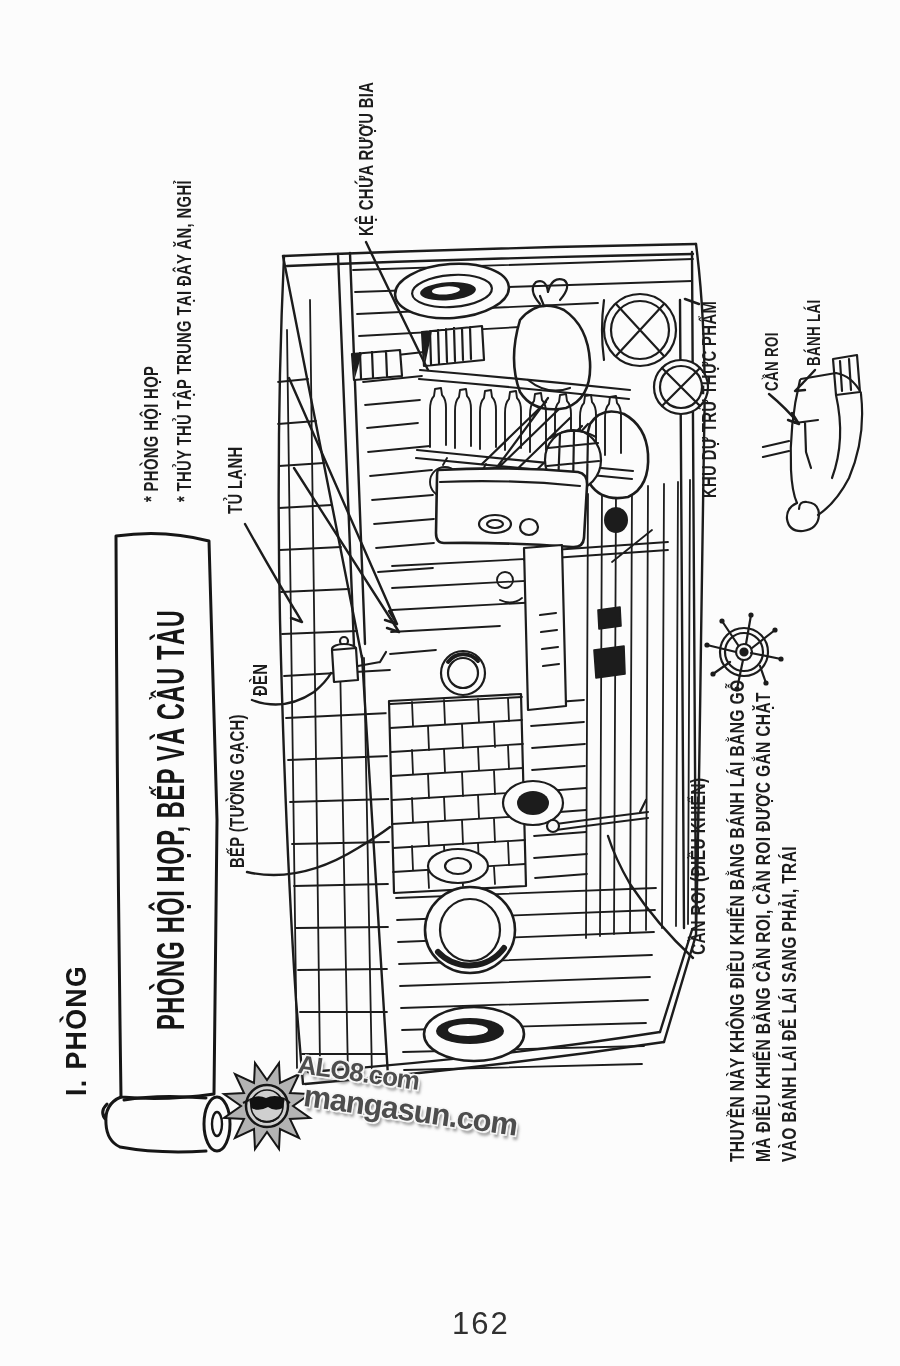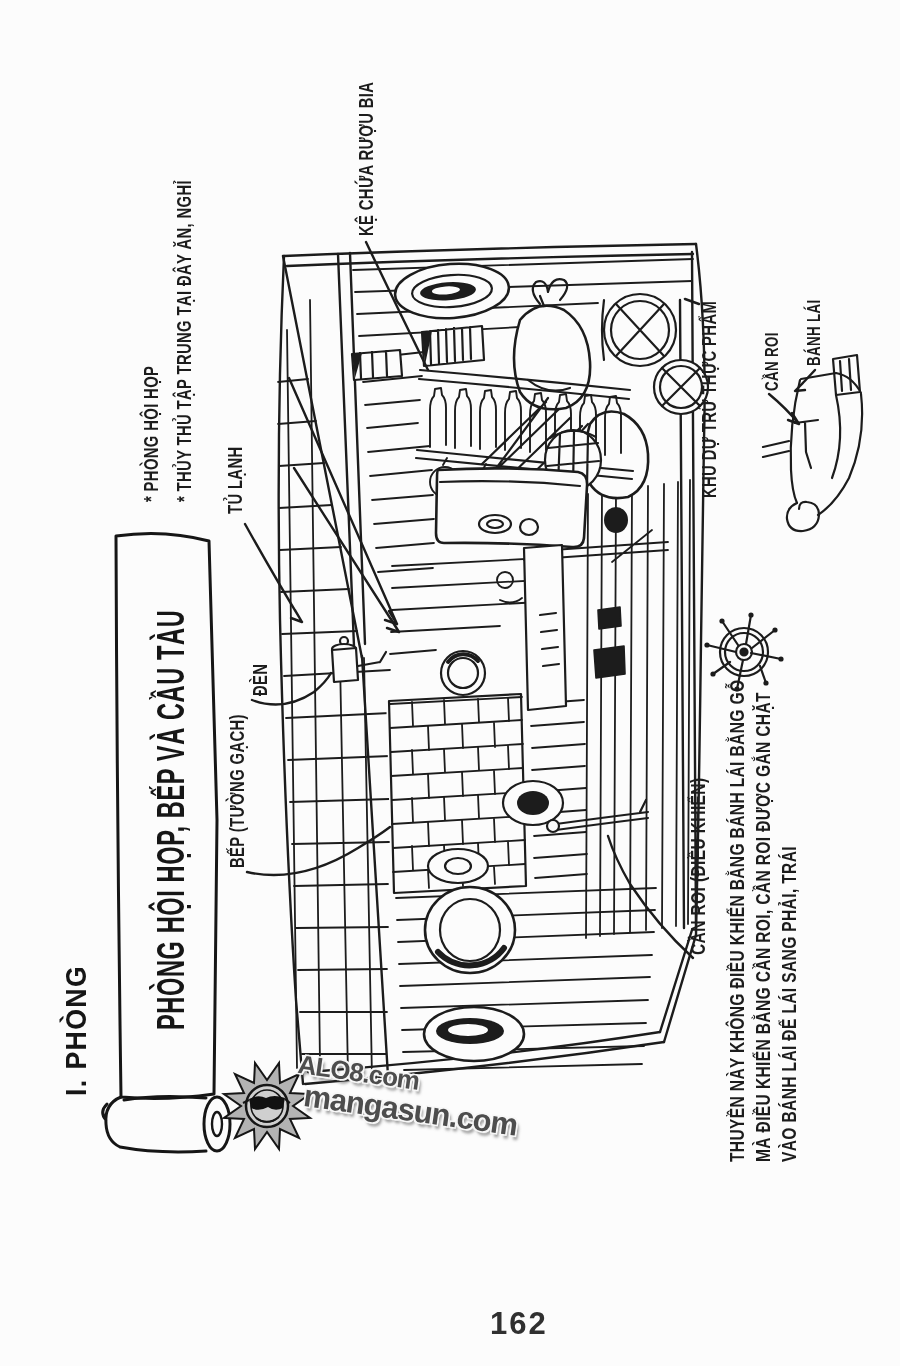--- a/index.html
+++ b/index.html
@@ -225,15 +225,15 @@
 
   <div class="lbl" style="left:687px;top:955px;font-size:21px;">CẦN ROI (ĐIỀU KHIỂN)</div>
 
   <div class="lbl" style="left:726px;top:1162px;font-size:21px;">THUYỀN NÀY KHÔNG ĐIỀU KHIỂN BẰNG BÁNH LÁI BẰNG GỖ</div>
   <div class="lbl" style="left:752px;top:1162px;font-size:21px;">MÀ ĐIỀU KHIỂN BẰNG CẦN ROI, CẦN ROI ĐƯỢC GẮN CHẶT</div>
   <div class="lbl" style="left:778px;top:1162px;font-size:21px;">VÀO BÁNH LÁI ĐỂ LÁI SANG PHẢI, TRÁI</div>
 
   <div class="wm" style="left:300px;top:1051px;font-size:26px;transform:rotate(8deg);">ALO8.com</div>
   <div class="wm" style="left:306px;top:1080px;font-size:31px;transform:rotate(8deg);">mangasun.com</div>
 
-  <div class="pagenum" style="left:490px;top:1308px;font-weight:bold;">162</div>
+  <div class="pagenum" style="left:452px;top:1308px;">162</div>
 
 </div>
 
 </body></html>

